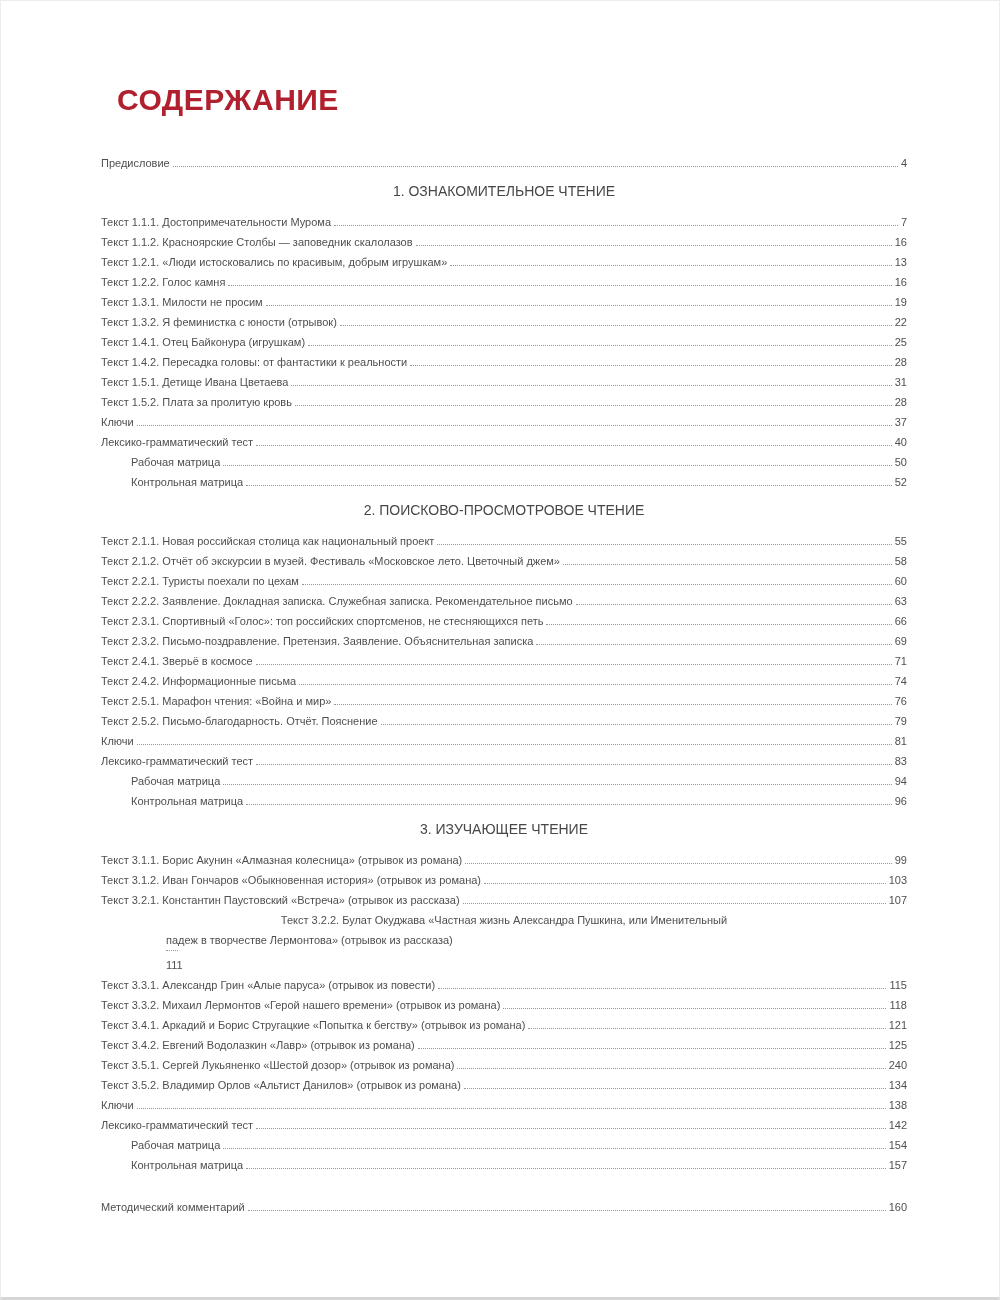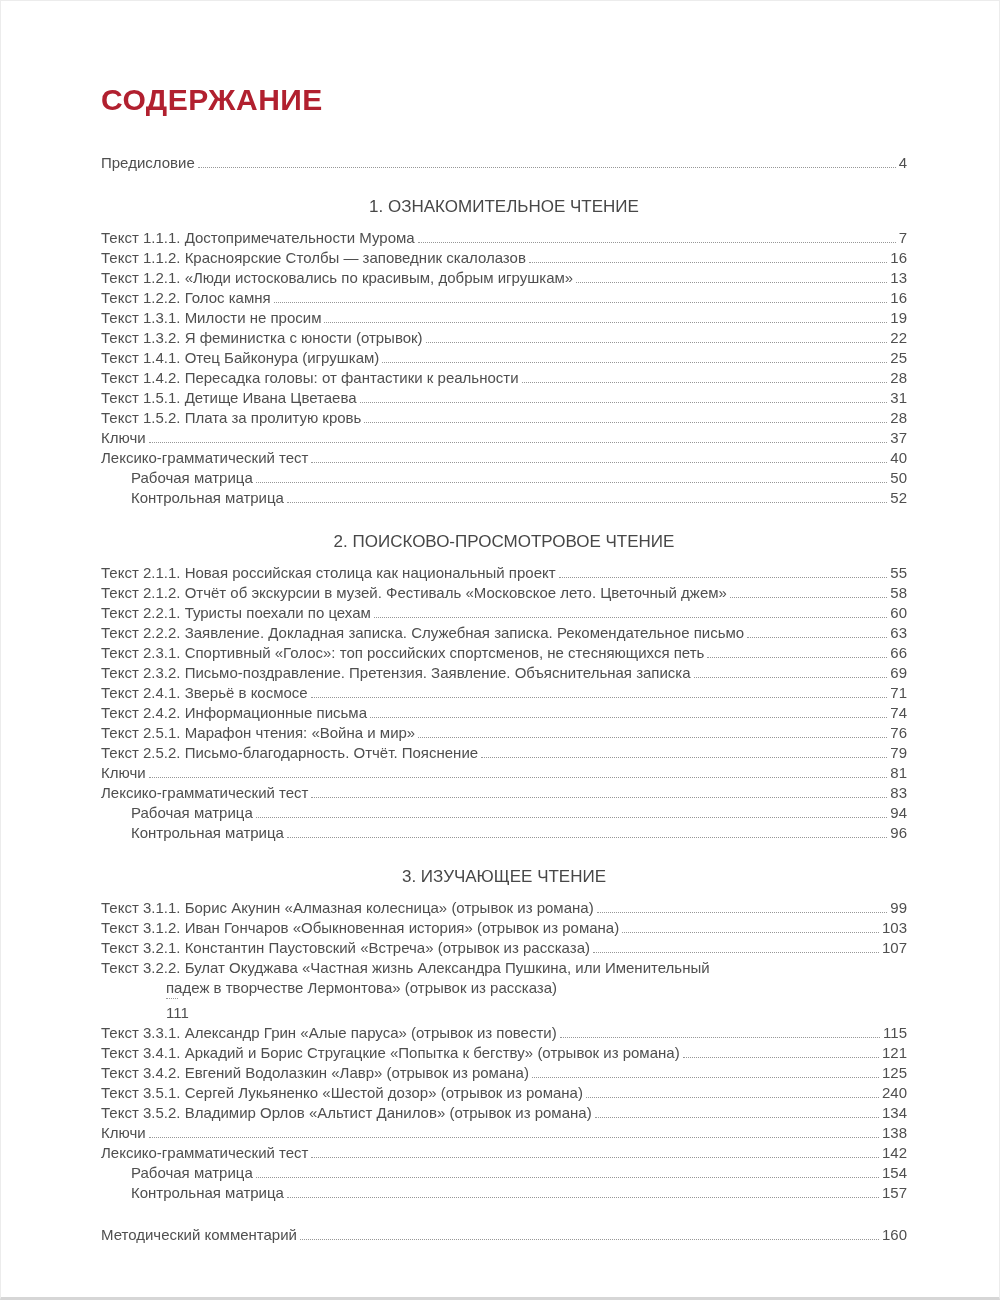--- a/index.html
+++ b/index.html
@@ -16,44 +16,45 @@
     border-bottom: 3px solid #d6d6d6;
     padding: 82px 92px 0 100px;
     font-family: "Liberation Sans", sans-serif;
     color: #4f4f4f;
     overflow: hidden;
   }
   .page-title {
     font-size: 30px;
     font-weight: bold;
     color: #b1202f;
-    margin: 0 0 36px 0;
+    margin: 0 0 36px 16px;
     letter-spacing: 0.5px;
   }
   .toc-row {
     display: flex;
     align-items: baseline;
     line-height: 20px;
-    font-size: 15px;
+    font-size: 11px;
+    justify-content: center;
   }
   .toc-label { white-space: normal; }
   .leader {
     flex: 1 1 auto;
     border-bottom: 1px dotted #979797;
     margin: 0 3px 4px 3px;
     min-width: 12px;
   }
   .toc-page { white-space: nowrap; }
   .indent { padding-left: 30px; }
   .cont { padding-left: 62px; flex-direction: column; }
   .section-heading {
     text-align: center;
-    font-size: 17px;
+    font-size: 14px;
     color: #474747;
-    margin: 24px 0 11px 0;
+    margin: 8px 0 11px 0;
     line-height: 20px;
   }
   .footer-gap { margin-top: 22px; }
 </style>
 </head>
 <body>
 
 <div class="page">
   <h1 class="page-title" style="color: rgb(177, 32, 47);">СОДЕРЖАНИЕ</h1>
   <main id="toc">
@@ -227,20 +228,25 @@
         <span class="toc-label">падеж в творчестве Лермонтова» (отрывок из рассказа)</span>
         <span class="leader"></span>
         <span class="toc-page">111</span>
       </div>
       <div class="toc-row">
         <span class="toc-label">Текст 3.3.1. Александр Грин «Алые паруса» (отрывок из повести)</span>
         <span class="leader"></span>
         <span class="toc-page">115</span>
       </div>
       <div class="toc-row">
+        <span class="toc-label">Текст 3.3.2. Михаил Лермонтов «Герой нашего времени» (отрывок из романа)</span>
+        <span class="leader"></span>
+        <span class="toc-page">118</span>
+      </div>
+      <div class="toc-row">
         <span class="toc-label">Текст 3.4.1. Аркадий и Борис Стругацкие «Попытка к бегству» (отрывок из романа)</span>
         <span class="leader"></span>
         <span class="toc-page">121</span>
       </div>
       <div class="toc-row">
         <span class="toc-label">Текст 3.4.2. Евгений Водолазкин «Лавр» (отрывок из романа)</span>
         <span class="leader"></span>
         <span class="toc-page">125</span>
       </div>
       <div class="toc-row">

